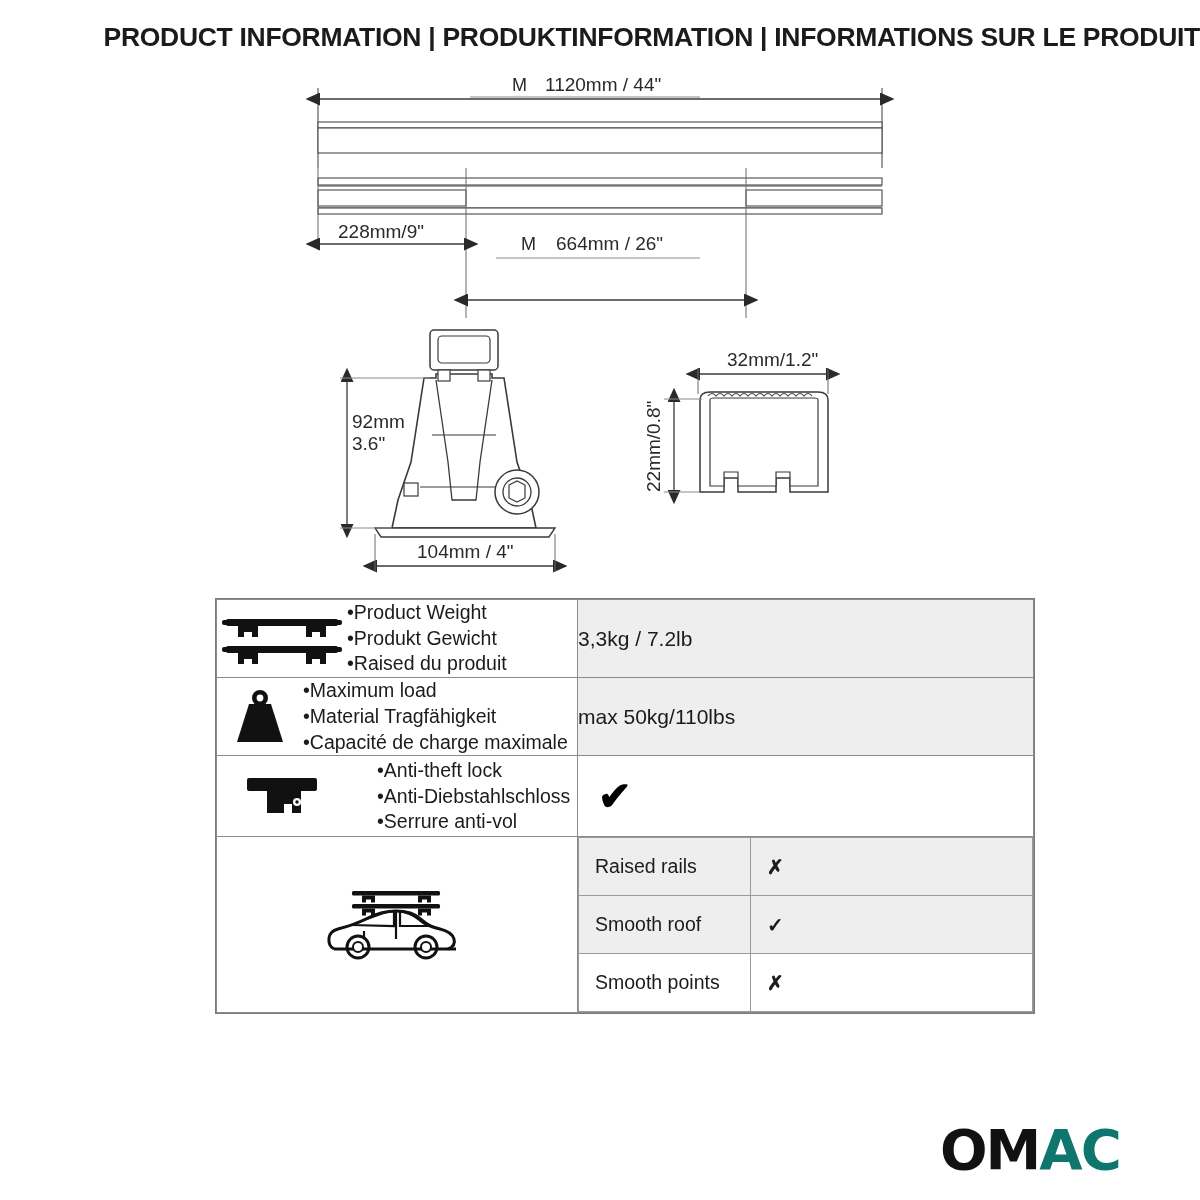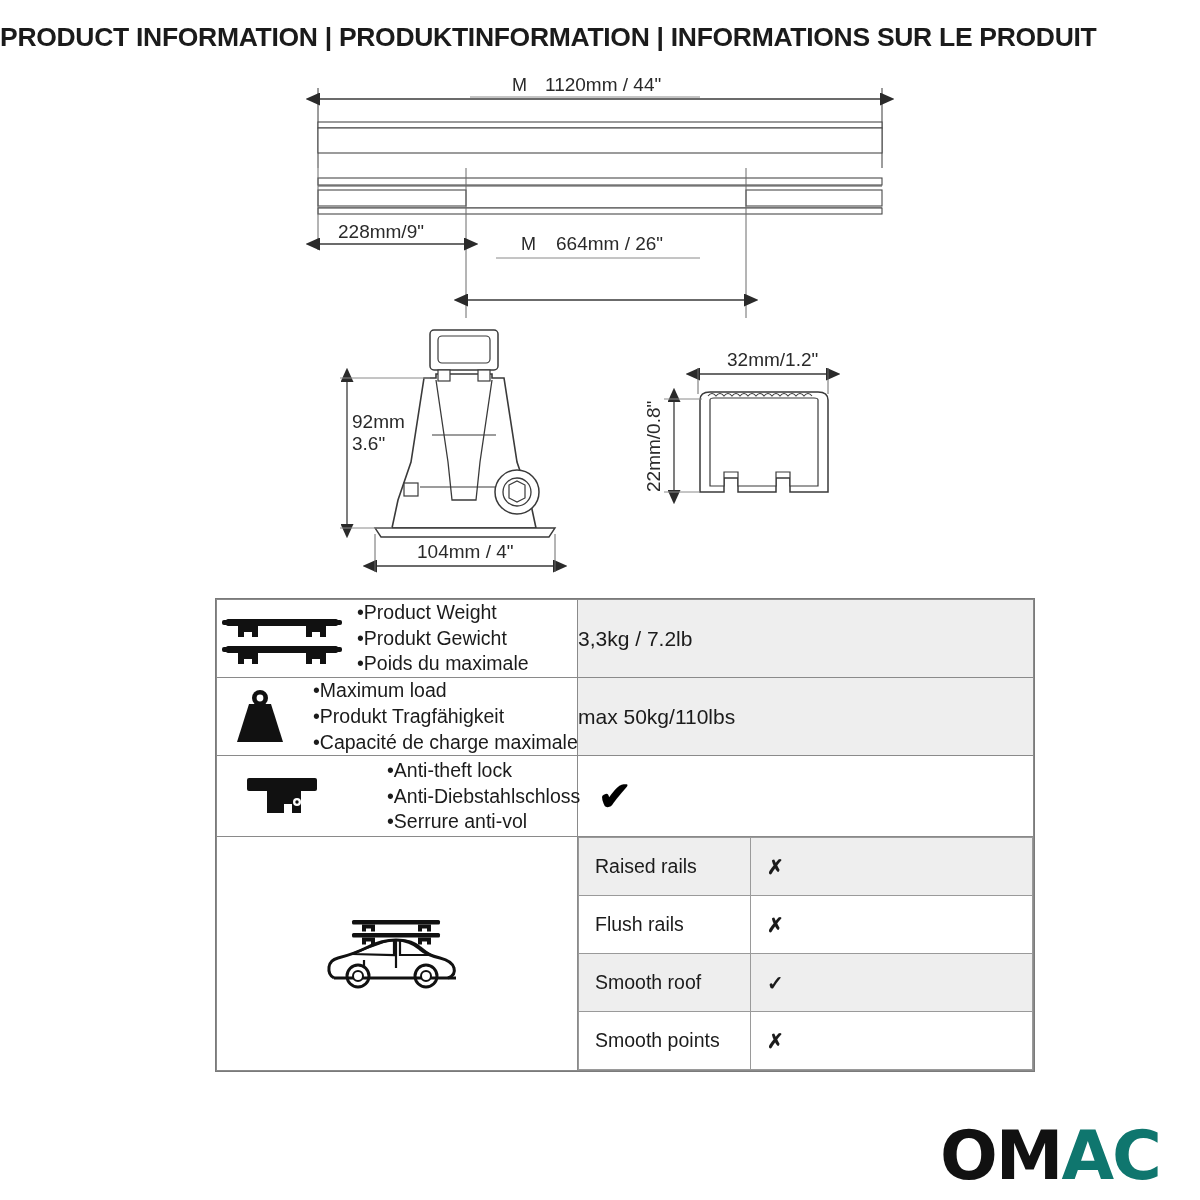--- a/index.html
+++ b/index.html
@@ -9,21 +9,21 @@
     font-family:"Liberation Sans", sans-serif;
     color:#1b1b1b;
     position:relative;
     overflow:hidden;
   }
   .page{position:relative;width:1200px;height:1200px;}
 
   
   .header{
     position:absolute;left:0;top:22px;width:1200px;
-    text-align:left;
+    text-align:right;
   }
   .header-title{
     font-size:26.5px;
     font-weight:bold;
     letter-spacing:-0.3px;
     color:#1b1b1b;
     white-space:nowrap;
   }
 
   
@@ -57,21 +57,20 @@
   .cell-value{
     background:#eeeeee;
     padding:10px 0 10px 22px;
     font-size:21px;
     color:#1b1b1b;
   }
   .cell-value.plain{background:#ffffff;}
 
   .label-flex{
     display:flex;align-items:center;
-    gap:10px;
     min-height:40px;
   }
   .label-icon{
     flex:0 0 auto;
     width:130px;
     display:flex;align-items:center;justify-content:center;
   }
   .label-texts{
     flex:1 1 auto;
     font-size:19.5px;
@@ -121,21 +120,21 @@
 
   
   .logo{
     position:absolute;left:940px;top:1122px;
     font-size:0;
   }
   .logo .omac-black{color:#111111;}
   .logo .omac-red{color:#0f766e;}
   .logo-text{
     font-family:"DejaVu Sans", sans-serif;
-    font-size:68px;font-weight:bold;letter-spacing:-2px;
+    font-size:56px;font-weight:bold;letter-spacing:-2px;
     line-height:1;
   }
 
   .dimtext{
     font-family:"Liberation Sans", sans-serif;
     font-size:19px;fill:#2a2a2a;
   }
   .dimtext-m{font-size:18px;fill:#2a2a2a;}
 </style>
 </head>
@@ -290,21 +289,21 @@
                     <rect x="0" y="36" width="7" height="5" rx="2"></rect>
                     <rect x="113" y="36" width="7" height="5" rx="2"></rect>
                     <path d="M16,42 h20 v11 h-6 v-5 h-8 v5 h-6 z"></path>
                     <path d="M84,42 h20 v11 h-6 v-5 h-8 v5 h-6 z"></path>
                   </g>
                 </svg>
               </span>
               <span class="label-texts">
                 <div>•Product Weight</div>
                 <div>•Produkt Gewicht</div>
-                <div>•Poids du maximale</div>
+                <div>•Raised du produit</div>
               </span>
             </div>
           </td>
           <td class="cell-value">3,3kg / 7.2lb</td>
         </tr>
 
 
         <tr>
           <td class="cell-label">
             <div class="label-flex">
@@ -312,21 +311,21 @@
                 <svg width="62" height="62" viewBox="0 0 62 62">
                   <g fill="#111">
                     <circle cx="31" cy="12" r="8"></circle>
                     <circle cx="31" cy="12" r="3.4" fill="#fff"></circle>
                     <path d="M20,18 h22 l12,38 h-46 z"></path>
                   </g>
                 </svg>
               </span>
               <span class="label-texts">
                 <div>•Maximum load</div>
-                <div>•Produkt Tragfähigkeit</div>
+                <div>•Material Tragfähigkeit</div>
                 <div>•Capacité de charge maximale</div>
               </span>
             </div>
           </td>
           <td class="cell-value">max 50kg/110lbs</td>
         </tr>
 
         <tr>
           <td class="cell-label">
             <div class="label-flex" style="min-height:80px;">
@@ -386,26 +385,20 @@
                   </g>
                 </svg>
               </span>
             </div>
           </td>
           <td class="roof-wrap">
             <table class="roof-table">
               <tbody>
                 <tr class="shaded">
                   <td class="rt-name">Raised rails</td>
-                  <td>
-                    <span class="mark">✗</span>
-                  </td>
-                </tr>
-                <tr class="plain">
-                  <td class="rt-name">Flush rails</td>
                   <td>
                     <span class="mark">✗</span>
                   </td>
                 </tr>
                 <tr class="shaded">
                   <td class="rt-name">Smooth roof</td>
                   <td>
                     <span class="mark">✓</span>
                   </td>
                 </tr>

